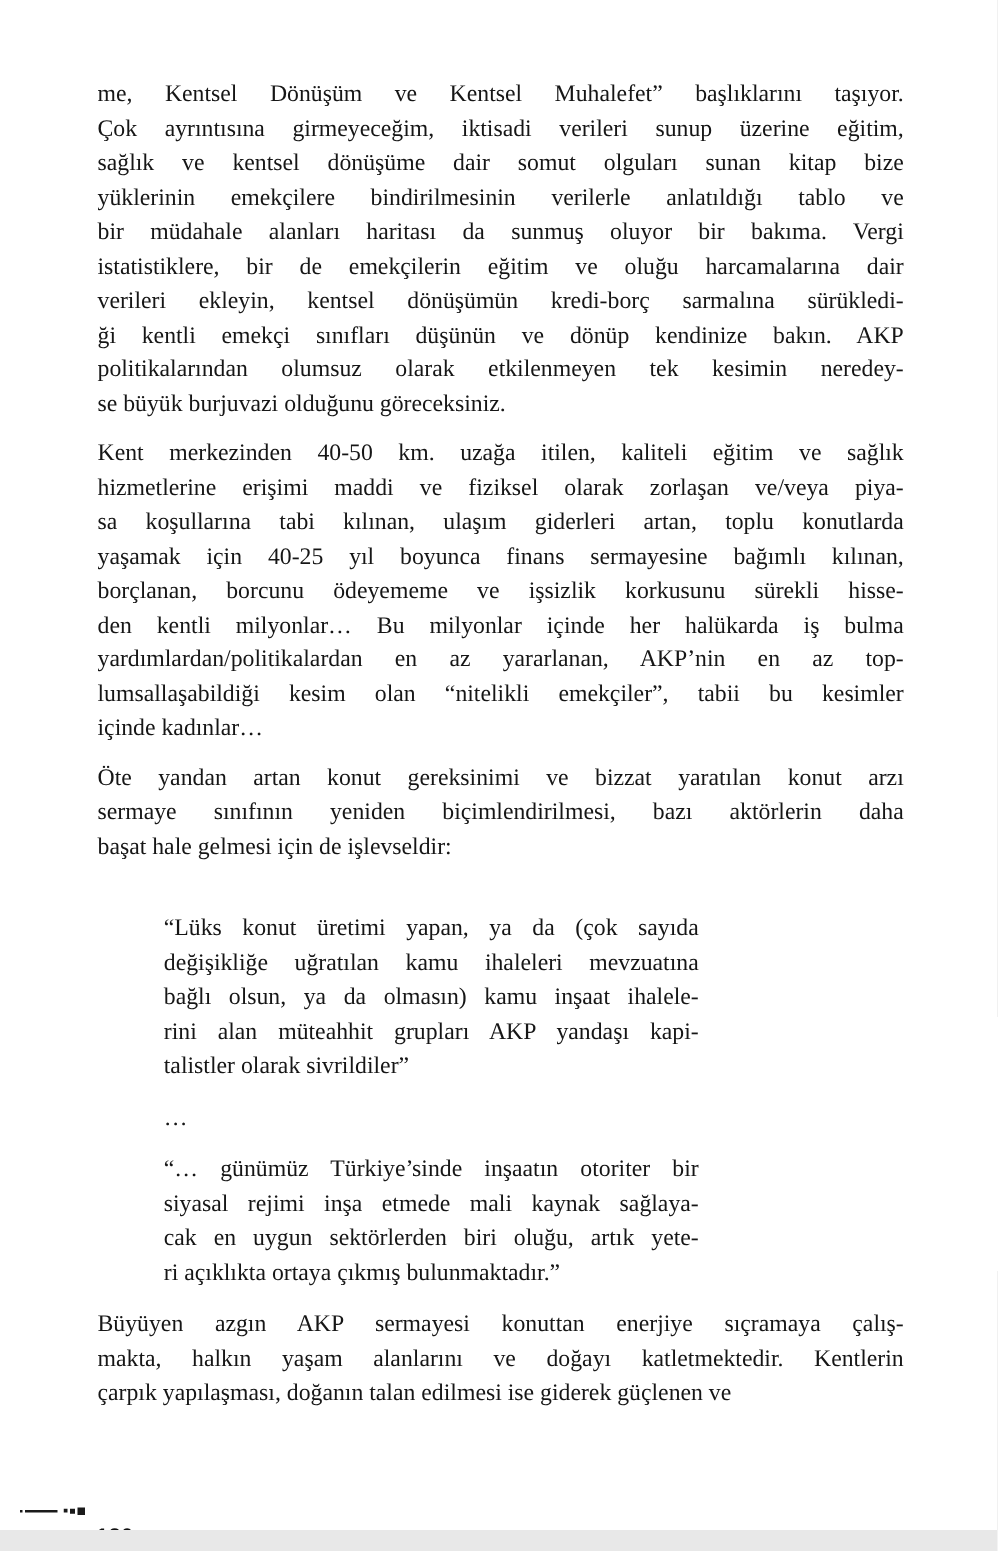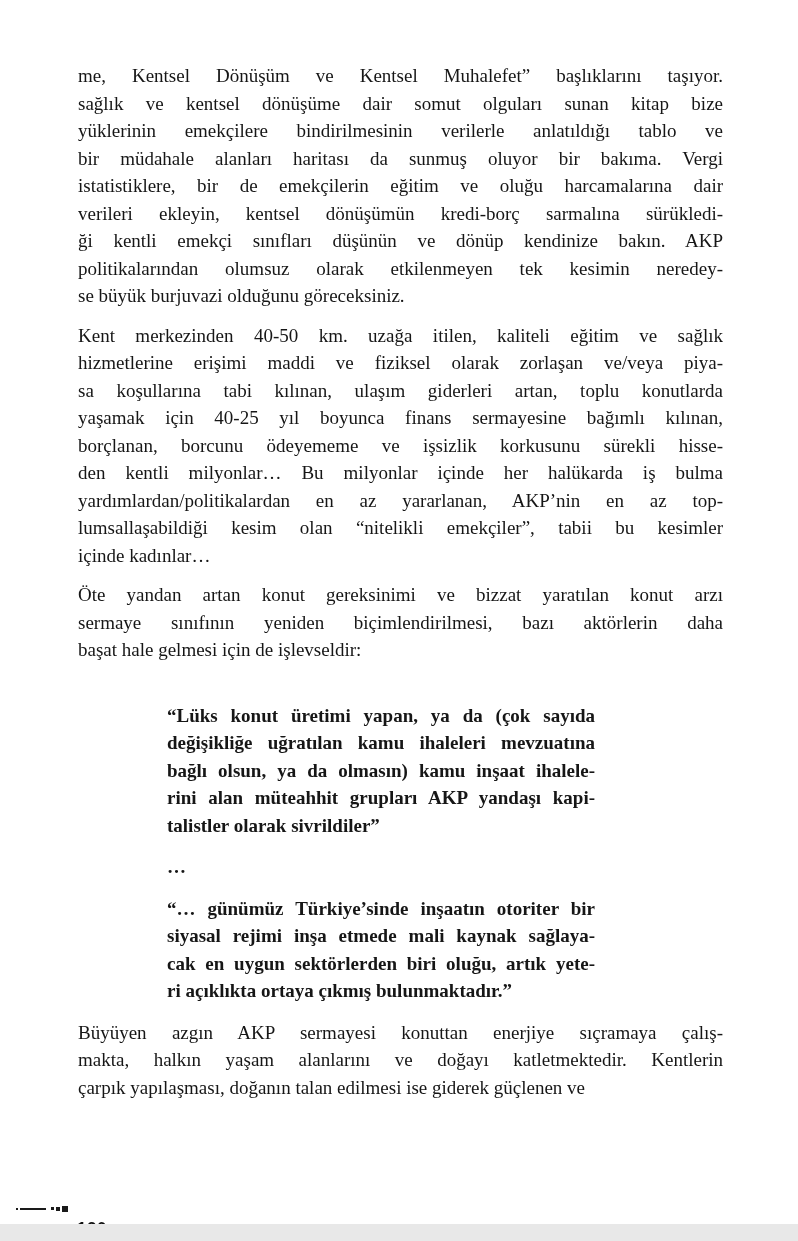--- a/index.html
+++ b/index.html
@@ -32,24 +32,23 @@
     display: block;
     text-align: justify;
     text-align-last: justify;
   }
   .para .line.last {
     text-align-last: left;
   }
   
   .para.quote,
   .para.quote-ellipsis {
-    margin-left: 89px;
+    margin-left: 53px;
     width: 428px;
     margin-bottom: 12px;
-    font-weight: bold;
   }
   .para.quote-ellipsis {
     margin-top: 14px;
     margin-bottom: 14px;
   }
   .para.body + .para.quote {
     margin-top: 38px;
   }
   .para.quote + .para.body {
     margin-top: 14px;
@@ -90,20 +89,21 @@
   }
 </style>
 </head>
 <body>
 
 <div class="page">
 
   <main class="text-block">
       <p class="para body">
         <span class="line">me, Kentsel Dönüşüm ve Kentsel Muhalefet” başlıklarını taşıyor.</span>
+        <span class="line">Çok ayrıntısına girmeyeceğim, iktisadi verileri sunup üzerine eğitim,</span>
         <span class="line">sağlık ve kentsel dönüşüme dair somut olguları sunan kitap bize</span>
         <span class="line">yüklerinin emekçilere bindirilmesinin verilerle anlatıldığı tablo ve</span>
         <span class="line">bir müdahale alanları haritası da sunmuş oluyor bir bakıma. Vergi</span>
         <span class="line">istatistiklere, bir de emekçilerin eğitim ve oluğu harcamalarına dair</span>
         <span class="line">verileri ekleyin, kentsel dönüşümün kredi-borç sarmalına sürükledi-</span>
         <span class="line">ği kentli emekçi sınıfları düşünün ve dönüp kendinize bakın. AKP</span>
         <span class="line">politikalarından olumsuz olarak etkilenmeyen tek kesimin neredey-</span>
         <span class="line last">se büyük burjuvazi olduğunu göreceksiniz.</span>
       </p>
       <p class="para body">

